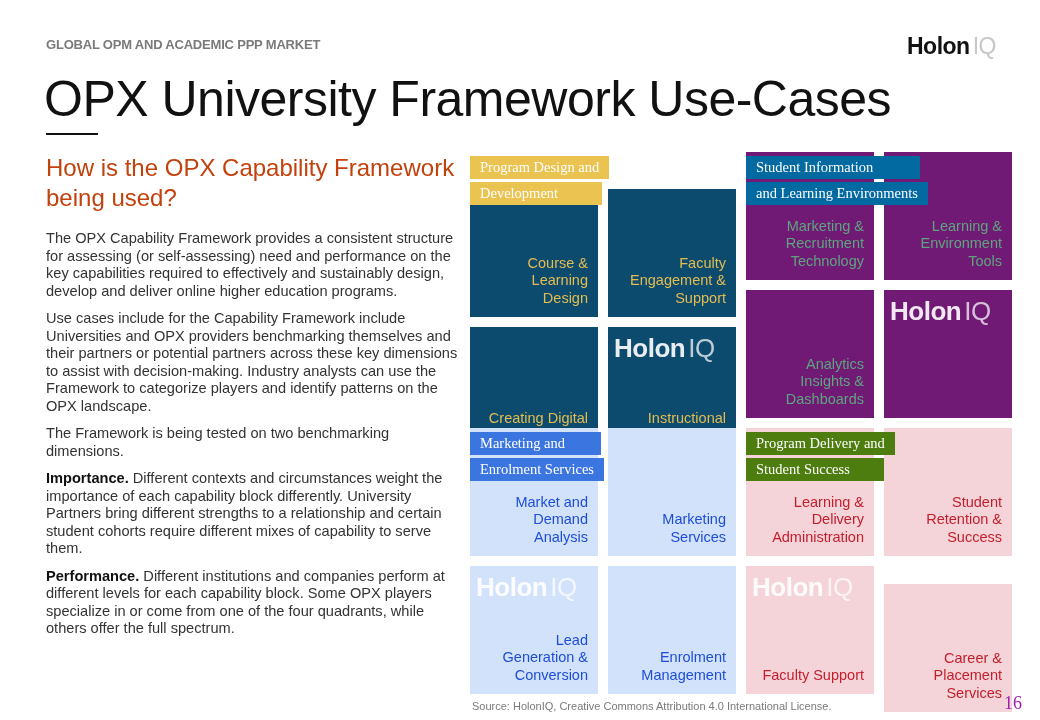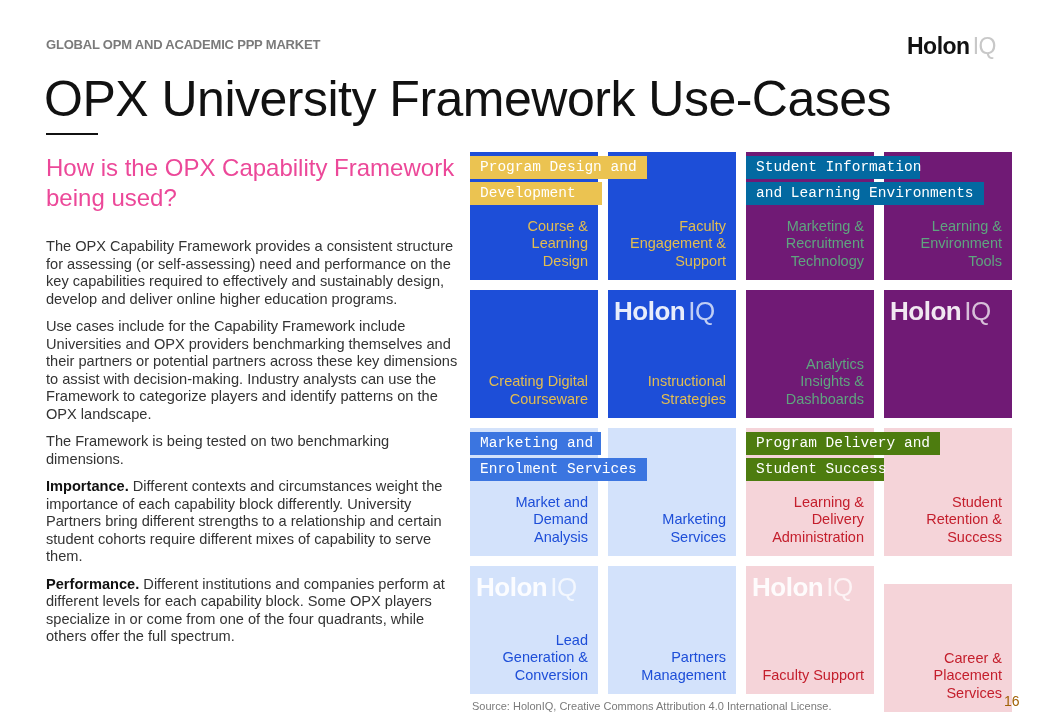--- a/index.html
+++ b/index.html
@@ -8,48 +8,48 @@
 
   .kicker { position: absolute; left: 46px; top: 37px; font-size: 13px; font-weight: bold; color: #7a7a7a; letter-spacing: -0.2px; font-family: "Liberation Sans", sans-serif; }
   .brand { position: absolute; left: 907px; top: 33px; font-size: 23px; font-family: "Liberation Sans", sans-serif; letter-spacing: -0.5px; }
   .brand .holon { font-weight: bold; color: #111; }
   .brand .iq { font-weight: normal; color: #c8c8c8; margin-left: 3px; }
 
   .title { position: absolute; left: 44px; top: 70px; font-size: 50px; font-weight: normal; color: #111; letter-spacing: -0.5px; font-family: "Liberation Sans", sans-serif; }
   .title-rule { position: absolute; left: 46px; top: 133px; width: 52px; height: 2px; background: #111; }
 
   .left { position: absolute; left: 46px; top: 153px; width: 418px; }
-  .subhead { font-size: 24px; line-height: 30px; color: #ec4899; margin-bottom: 25px; font-family: "Liberation Sans", sans-serif; }
+  .subhead { font-size: 24px; line-height: 30px; color: #c2410c; margin-bottom: 17px; font-family: "Liberation Sans", sans-serif; }
   .para { font-size: 14.6px; line-height: 17.5px; color: #333; margin-bottom: 10px; font-family: "Liberation Sans", sans-serif; }
   .para b { color: #111; }
 
   .grid { position: absolute; left: 470px; top: 152px; width: 542px; height: 542px; }
   .tile { position: absolute; width: 128px; height: 128px; }
   .tile .label { position: absolute; right: 10px; bottom: 10px; text-align: right; font-size: 14.5px; line-height: 17.5px; font-family: "Liberation Sans", sans-serif; }
   .tile .wm { position: absolute; left: 6px; top: 6px; font-size: 26px; color: rgba(255,255,255,0.9); font-family: "Liberation Sans", sans-serif; letter-spacing: -0.5px; }
   .tile .wm .h { font-weight: bold; }
   .tile .wm .q { font-weight: normal; opacity: 0.8; margin-left: 3px; }
 
-  .yellow { background: #1d4ed8; }
+  .yellow { background: #0c4a6e; margin-top: 37px; }
   .yellow .label { color: #e3bd50; }
   .green { background: #701a75; }
   .green .label { color: #5fa47f; }
   .blue { background: #d3e2fb; }
   .blue .label { color: #1d4ed8; }
   .red { background: #f5d4d9; }
   .red .label { color: #c41e2c; }
 
-  .qlabel { position: absolute; color: #fff; font-size: 14.5px; line-height: 22px; height: 23px; padding: 0 10px; white-space: nowrap; font-family: Liberation Mono, monospace; }
+  .qlabel { position: absolute; color: #fff; font-size: 14.5px; line-height: 22px; height: 23px; padding: 0 10px; white-space: nowrap; font-family: Liberation Serif, serif; }
   .ql-yellow { background: #ebc351; }
   .ql-green { background: #0369a1; }
   .ql-blue { background: #3b75e0; }
   .ql-red { background: #4d7c0f; }
 
   .source { position: absolute; left: 472px; top: 700px; font-size: 11px; color: #7a7a7a; font-family: "Liberation Sans", sans-serif; }
-  .pagenum { position: absolute; left: 1004px; top: 693px; font-size: 14px; color: #a16207; font-family: Liberation Sans, sans-serif; }
+  .pagenum { position: absolute; left: 1004px; top: 693px; font-size: 18px; color: #a21caf; font-family: Liberation Serif, serif; }
 </style>
 </head>
 <body>
 
 <div class="kicker">GLOBAL OPM AND ACADEMIC PPP MARKET</div>
 <div class="brand">
   <span class="holon">Holon</span><span class="iq">IQ</span>
 </div>
 
 <h1 class="title">OPX University Framework Use-Cases</h1>
@@ -97,21 +97,21 @@
     <div class="label" style="width:90px;">Market and Demand Analysis</div>
   </div>
   <div class="tile blue" style="left:138px;top:276px;">
     <div class="label" style="width:80px;">Marketing Services</div>
   </div>
   <div class="tile blue" style="left:0;top:414px;">
     <div class="wm"><span class="h">Holon</span><span class="q">IQ</span></div>
     <div class="label" style="width:100px;">Lead Generation &amp; Conversion</div>
   </div>
   <div class="tile blue" style="left:138px;top:414px;">
-    <div class="label" style="width:100px;">Partners Management</div>
+    <div class="label" style="width:100px;">Enrolment Management</div>
   </div>
 
   <div class="tile red" style="left:276px;top:276px;">
     <div class="label" style="width:104px;">Learning &amp; Delivery Administration</div>
   </div>
   <div class="tile red" style="left:414px;top:276px;">
     <div class="label" style="width:90px;">Student Retention &amp; Success</div>
   </div>
   <div class="tile red" style="left:276px;top:414px;">
     <div class="wm"><span class="h">Holon</span><span class="q">IQ</span></div>

